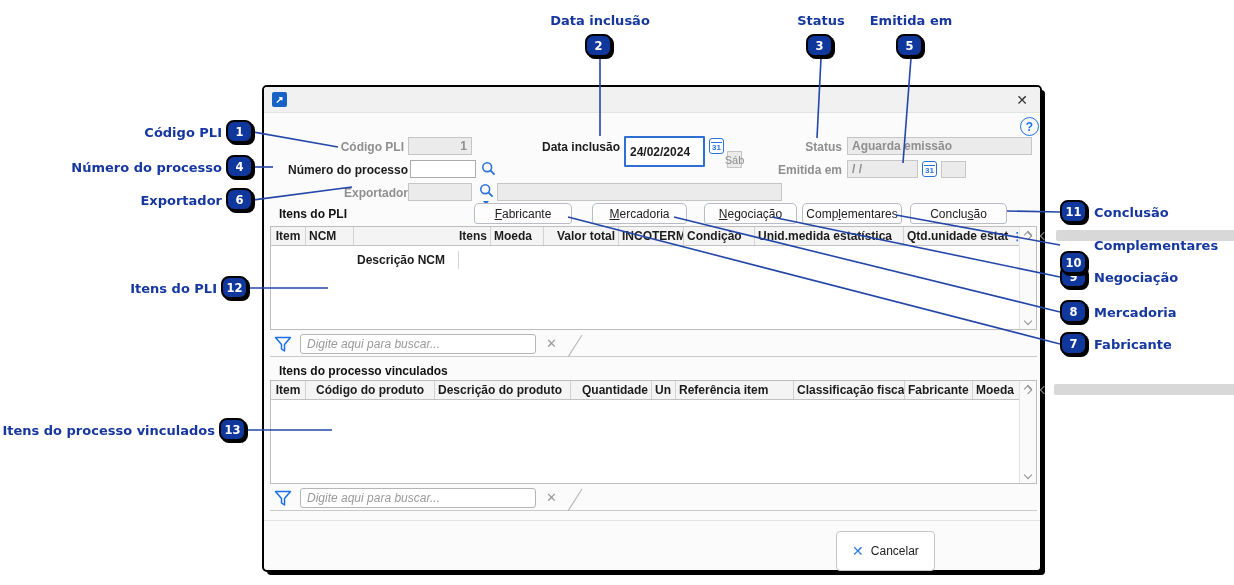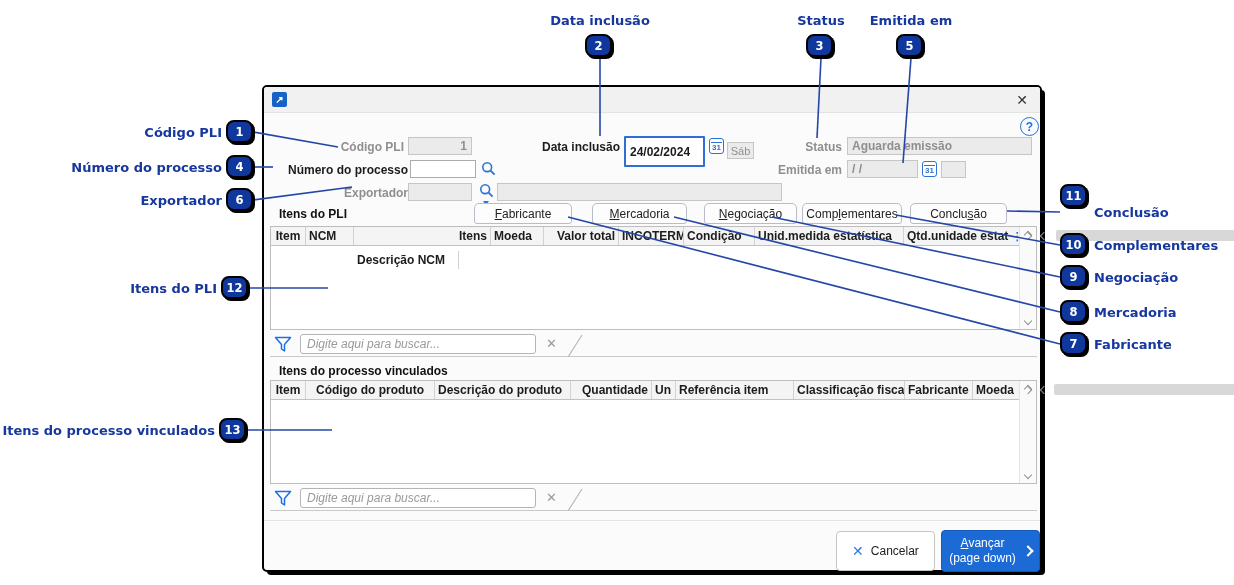--- a/index.html
+++ b/index.html
@@ -101,21 +101,21 @@
 
     <div class="help-btn">?</div>
 
     <div class="lbl dis" style="left:40px;top:53px;width:100px;">Código PLI</div>
     <input class="fld dis" style="left: 144px; top: 50px; width: 64px; text-align: right;" disabled="" value="1">
     <div class="lbl" style="left:256px;top:53px;width:100px;">Data inclusão</div>
     <input class="fld date" style="left: 360px; top: 49px; width: 81px; height: 31px;" value="24/02/2024">
     <div class="cal" style="left:445px;top:51px;">
         <span>31</span>
       </div>
-    <div class="wkbox" style="left:463px;top:55px;width:27px;">Sáb</div>
+    <div class="wkbox" style="left:463px;top:64px;width:15px;">Sáb</div>
     <div class="lbl dis" style="left:498px;top:53px;width:80px;">Status</div>
     <input class="fld dis" style="left: 583px; top: 50px; width: 185px;" disabled="" value="Aguarda emissão">
 
     <div class="lbl" style="left:20px;top:76px;width:124px;">Número do processo</div>
     <input class="fld" style="left: 146px; top: 73px; width: 66px;" value="">
     <svg class="mag" style="left:217px;top:74px;" viewBox="0 0 16 16">
       <circle cx="6.2" cy="6.2" r="4.4" fill="none" stroke="#2b72d8" stroke-width="1.6"></circle>
       <line x1="9.6" y1="9.6" x2="13.6" y2="13.6" stroke="#2b72d8" stroke-width="1.8"></line>
     </svg>
     <div class="lbl dis" style="left:498px;top:76px;width:80px;">Emitida em</div>
@@ -232,27 +232,20 @@
       <div class="clear-x">✕</div>
       <svg class="diag" width="18" height="23">
         <line x1="2" y1="23" x2="16" y2="1" stroke="#b9b9b9" stroke-width="1.2"></line>
       </svg>
     </div>
 
     <div class="footer-sep"></div>
     <div class="btn-cancel">
       <span class="bx">✕</span>
       <span>Cancelar</span>
-    </div>
-    <div class="btn-adv">
-      <span class="lines">
-        <span><span class="u">A</span><span>vançar</span></span><br>
-        <span>(page down)</span>
-      </span>
-      <span class="chv right w"></span>
     </div>
   </div>
 
   <svg class="ann-svg" width="1234" height="585">
     <g stroke="#2446a8" stroke-width="1.6" fill="none">
       <line x1="253" y1="132" x2="338" y2="147"></line>
       <line x1="253" y1="167" x2="273" y2="167"></line>
       <line x1="253" y1="200" x2="352" y2="187"></line>
       <line x1="249" y1="288" x2="328" y2="288"></line>
       <line x1="247" y1="430" x2="332" y2="430"></line>
@@ -285,18 +278,18 @@
 
   <div class="badge" style="left:226px;top:120px;">1</div>
   <div class="badge" style="left:585px;top:34px;">2</div>
   <div class="badge" style="left:806px;top:34px;">3</div>
   <div class="badge" style="left:226px;top:155px;">4</div>
   <div class="badge" style="left:896px;top:34px;">5</div>
   <div class="badge" style="left:226px;top:188px;">6</div>
   <div class="badge" style="left:1060px;top:332px;">7</div>
   <div class="badge" style="left:1060px;top:300px;">8</div>
   <div class="badge" style="left:1060px;top:265px;">9</div>
-  <div class="badge" style="left:1060px;top:233px;">10</div>
-  <div class="badge" style="left:1060px;top:184px;">11</div>
+  <div class="badge" style="left:1060px;top:251px;">10</div>
+  <div class="badge" style="left:1060px;top:200px;">11</div>
   <div class="badge" style="left:221px;top:276px;">12</div>
   <div class="badge" style="left:219px;top:418px;">13</div>
 
 </div>
 
 </body></html>

